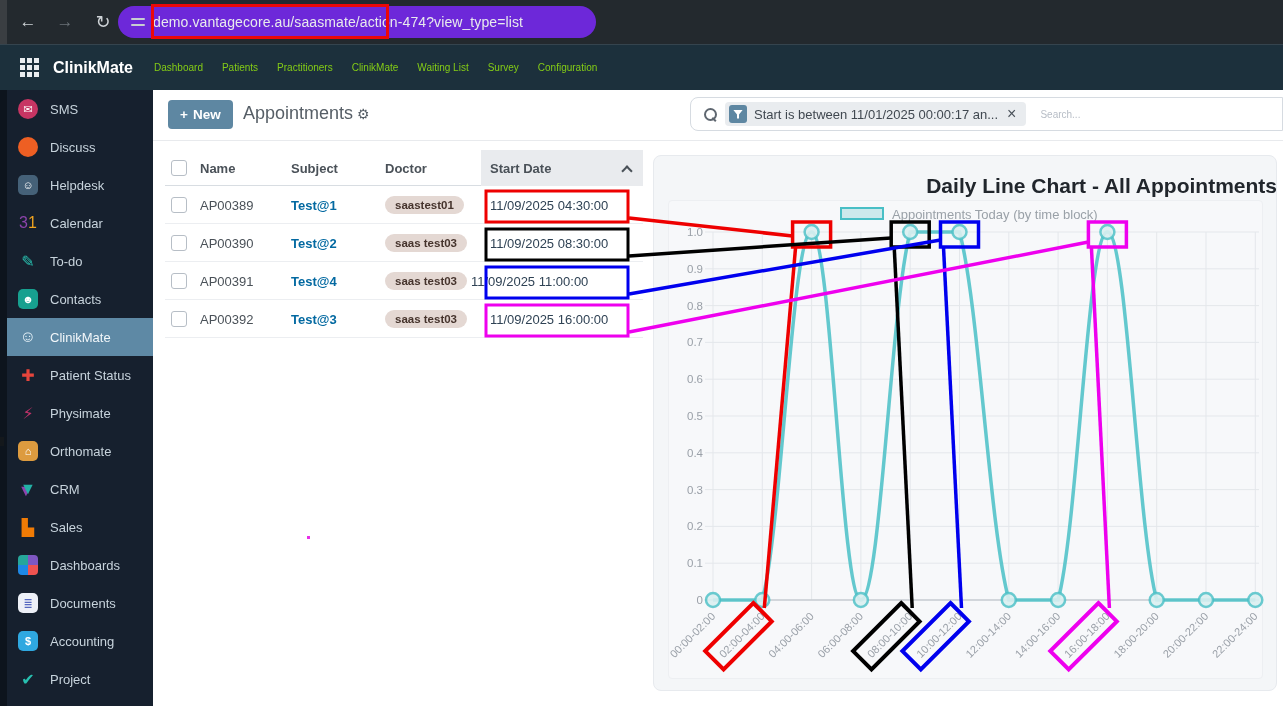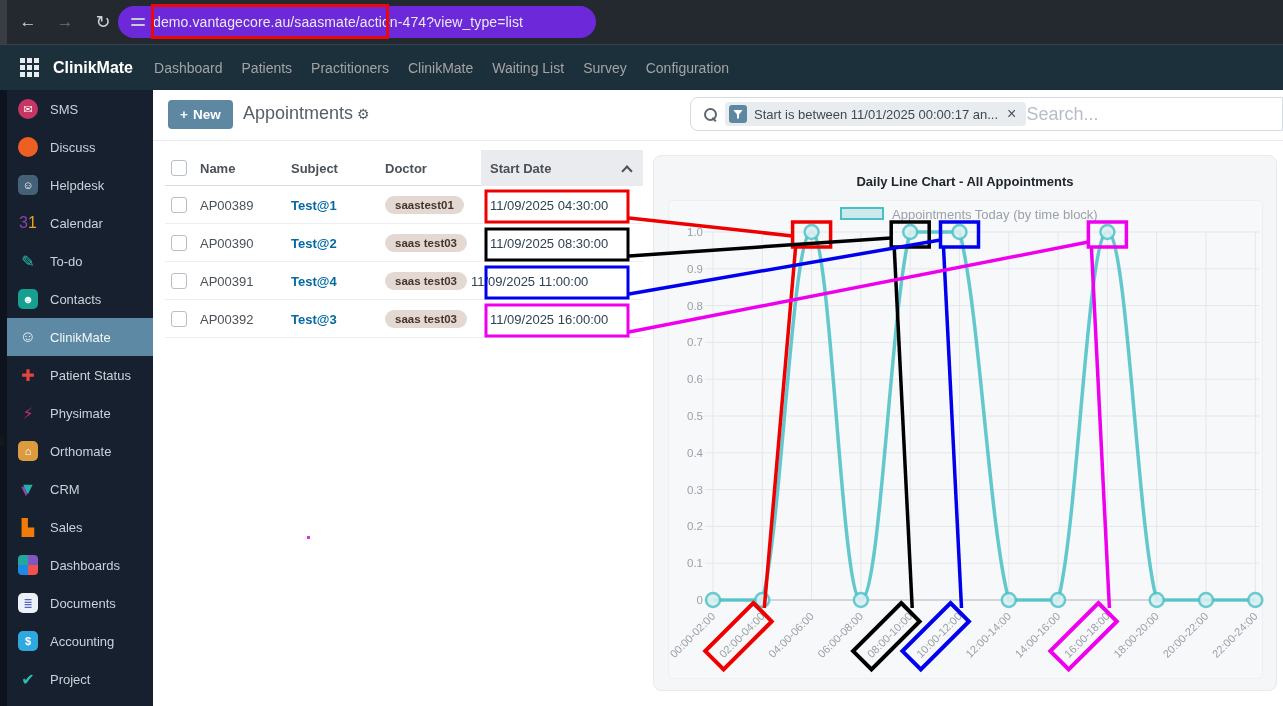--- a/index.html
+++ b/index.html
@@ -23,21 +23,21 @@
   .tune-icon::before { top:3px; } .tune-icon::after { top:9px; }
   #url-text { color:#e8eaed; font-size:14px; white-space:nowrap; letter-spacing:0.1px; }
   #url-red-box { left:151px; top:4px; width:238px; height:35px; border:3px solid #ec0808; }
 
   
   #navbar { left:0; top:44px; width:1283px; height:46px; background:#1c303c; border-top:1px solid #35444e; display:flex; align-items:center; }
   #apps-grid { width:19px; height:19px; margin-left:20px; display:grid; grid-template-columns:repeat(3,5px); grid-template-rows:repeat(3,5px); gap:2px; }
   #apps-grid span { background:#e9edf0; }
   #nav-brand { color:#ffffff; font-size:16px; font-weight:bold; margin-left:14px; }
   #nav-items { display:flex; gap:19px; margin-left:21px; }
-  .nav-item { color:#a3a3a3; font-size:14px; cursor:pointer; }
+  .nav-item { color:#84cc16; font-size:10px; cursor:pointer; }
 
   
   #sidebar { left:7px; top:90px; width:146px; height:616px; background:#16202e; }
   .sb-item { position:relative; height:38px; display:flex; align-items:center; padding-left:11px; cursor:pointer; }
   .sb-item.active { background:#5e89a5; margin-left:-0px; }
   .sb-label { color:#c7d3dc; font-size:13px; margin-left:12px; white-space:nowrap; }
   .sb-item.active .sb-label { color:#f2f7fa; }
   .ic { width:20px; height:20px; flex:0 0 20px; border-radius:5px; display:flex; align-items:center; justify-content:center; font-size:11px; font-weight:bold; }
   .ic.circle { border-radius:50%; }
   .ic.flat { font-size:16px; font-weight:normal; }
@@ -56,39 +56,39 @@
 
   #search-bar { left:690px; top:97px; width:593px; height:34px; background:#fff; border:1px solid #d6dbe1; border-radius:8px 0 0 8px; display:flex; align-items:center; }
   .mag-icon { position:relative; width:12px; height:12px; margin:0 9px 0 13px; flex:0 0 12px; }
   .mag-icon::before { content:""; position:absolute; left:0; top:0; width:9px; height:9px; border:2px solid #5f6770; border-radius:50%; }
   .mag-icon::after { content:""; position:absolute; left:9px; top:9px; width:5px; height:2px; background:#5f6770; transform:rotate(45deg); transform-origin:0 0; }
   #filter-chip { height:24px; background:#e9ecef; border-radius:4px; display:flex; align-items:center; padding:0 8px 0 4px; gap:7px; }
   #funnel-box { width:18px; height:18px; background:#5e87a2; border-radius:3px; display:flex; align-items:center; justify-content:center; }
   #funnel-box i { display:block; width:10px; height:9px; background:#fff; clip-path:polygon(0 0,100% 0,60% 55%,60% 100%,40% 100%,40% 55%); }
   #chip-text { font-size:13px; color:#404850; white-space:nowrap; }
   #chip-close { font-size:16px; color:#4a525a; cursor:pointer; line-height:1; padding:0 2px; }
-  #search-ph { font-size:18px; color:#b7bdc6; }
+  #search-ph { margin-left:14px; font-size:10px; color:#b7bdc6; }
 
   
   #table { left:165px; top:150px; width:478px; }
   .t-header { position:absolute; left:0; top:0; width:478px; height:36px; border-bottom:1px solid #d8dde2; }
   .th { position:absolute; top:0; height:36px; display:flex; align-items:center; font-size:13px; font-weight:bold; color:#4a5158; cursor:pointer; }
   .t-row { position:absolute; left:0; width:478px; height:38px; border-bottom:1px solid #eceef1; cursor:pointer; }
   .cell { position:absolute; top:0; height:38px; display:flex; align-items:center; font-size:13px; color:#4a5158; }
   .cb { position:absolute; left:6px; width:16px; height:16px; border:1px solid #b7bec6; border-radius:3px; background:#fff; cursor:pointer; }
   .t-header .cb { top:10px; } .t-row .cb { top:11px; }
   .subject { font-weight:bold; color:#0369a1; }
   .pill { background:#e4d8d3; color:#46342d; font-size:11.5px; font-weight:bold; border-radius:10px; padding:3px 10px; white-space:nowrap; }
   .sdate { color:#2f4254; }
   .sort-chev { position:absolute; right:12px; top:15px; width:8px; height:8px; }
   .sort-chev::before { content:""; position:absolute; left:0; top:2px; width:6px; height:6px; border-left:2px solid #4a5158; border-top:2px solid #4a5158; transform:rotate(45deg); }
 
   
   #chart-card { left:653px; top:155px; width:624px; height:536px; background:#f4f6f8; border:1px solid #e7eaee; border-radius:8px; }
-  #chart-title { left:653px; top:174px; width:624px; text-align:center; font-size:13px; font-weight:bold; color:#21262c; }
+  #chart-title { left:653px; top:174px; width:624px; text-align:right; font-size:21px; font-weight:bold; color:#21262c; }
   #chart-panel { left:668px; top:200px; width:595px; height:479px; background:#f7f8fa; border:1px solid #edeff2; border-radius:4px; }
   #legend-swatch { left:840px; top:207px; width:44px; height:13px; background:#cde9ec; border:2px solid #49bfc6; }
   #legend-label { left:892px; top:207px; font-size:13px; color:#9aa1a8; }
   svg text { font-family:"Liberation Sans","DejaVu Sans",sans-serif; }
 
   
   #overlay { left:0; top:0; pointer-events:none; z-index:50; }
   #artifact-dot { left:307px; top:536px; width:3px; height:3px; background:#e82ee8; }
   #artifact-tick { left:0px; top:437px; width:4px; height:9px; background:#14181c; }
 </style>

